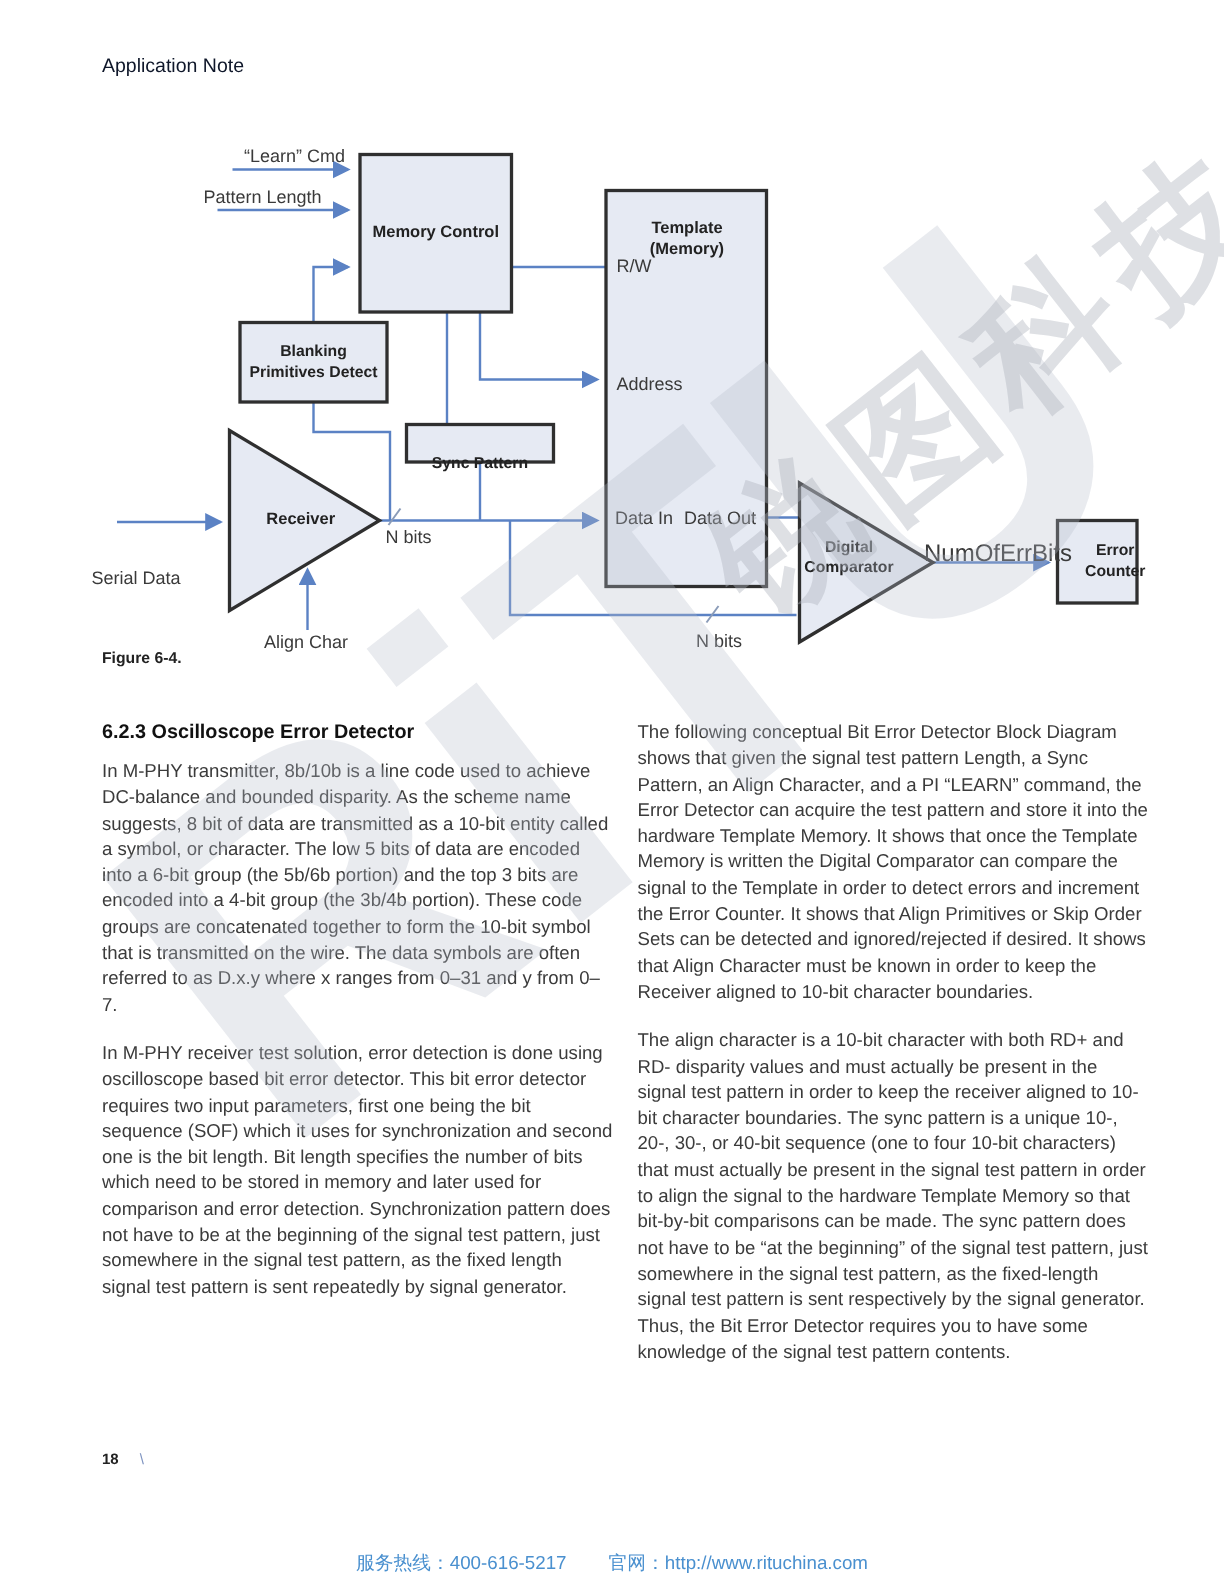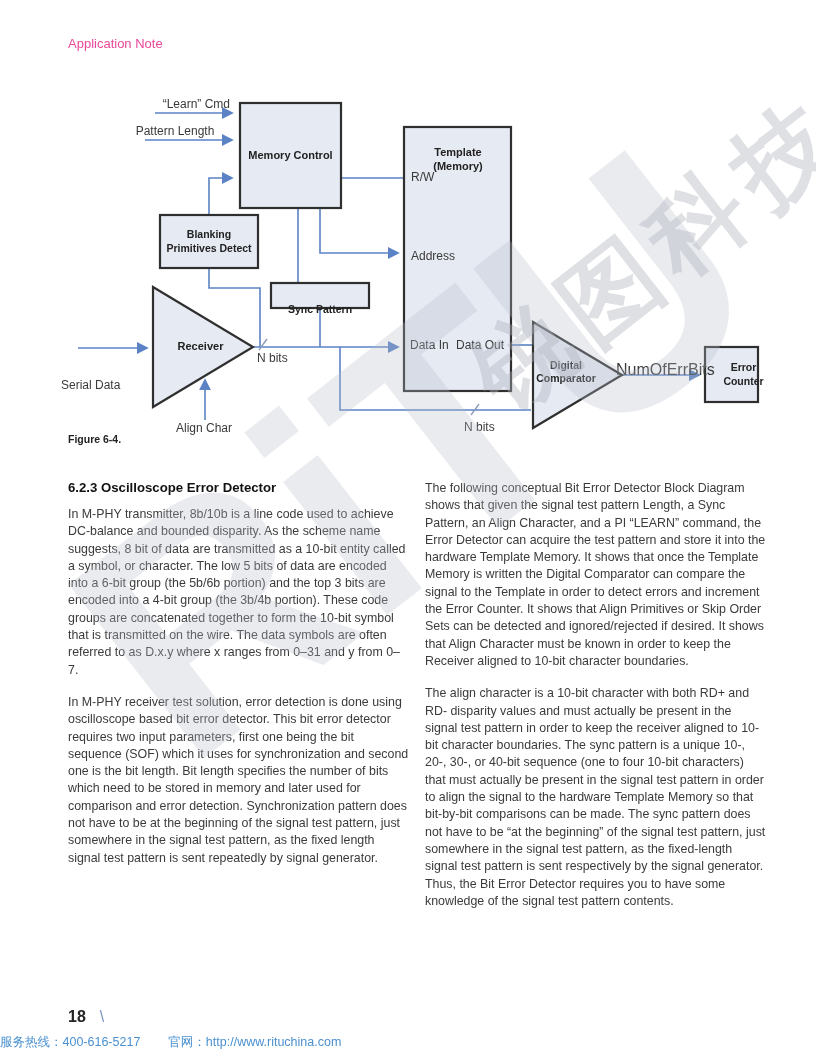--- a/index.html
+++ b/index.html
@@ -1,42 +1,42 @@
 <!DOCTYPE html>
 <html><head>
 <meta charset="utf-8">
 <style>
   html,body{margin:0;padding:0;background:#888;}
   .page{
     position:relative;width:816px;height:1056px;background:#ffffff;
     font-family:"Liberation Sans","DejaVu Sans",sans-serif;
     overflow:hidden;margin:0 auto;
   }
-  .hdr{position:absolute;left:68px;top:36px;font-size:13px;color:#ec4899;}
+  .hdr{position:absolute;left:68px;top:36px;font-size:13px;color:#0f172a;}
   
   .wm{position:absolute;pointer-events:none;z-index:6;font-weight:bold;white-space:nowrap;}
   .wm-latin{left:40px;top:270px;font-size:320px;color:rgba(183,190,202,0.30);transform:rotate(-38deg);transform-origin:50% 50%;}
   .wm-cn{left:440px;top:190px;font-size:96px;letter-spacing:14px;color:rgba(172,178,188,0.40);transform:rotate(-38deg);transform-origin:50% 50%;}
   
   .diagram{position:absolute;left:0;top:90px;width:816px;height:380px;z-index:2;}
   .diagram svg{position:absolute;left:0;top:0;}
   .dlabel{position:absolute;font-size:12px;color:#3a3a3a;white-space:nowrap;}
   .boxlabel{position:absolute;display:flex;align-items:center;justify-content:center;
     text-align:center;font-weight:bold;color:#222;line-height:1.25;}
   .fig-caption{position:absolute;left:68px;top:433px;font-size:10.5px;font-weight:bold;color:#222;z-index:2;}
   
   .col{position:absolute;top:480px;width:342px;z-index:2;color:#3b3b3b;}
   .col-left{left:68px;}
   .col-right{left:425px;}
   .col h3{margin:0 0 11px 0;font-size:13.2px;color:#111;}
   .col p{margin:0 0 15px 0;font-size:12.4px;line-height:17.3px;text-align:left;}
   
-  .pageno{position:absolute;left:68px;top:1008px;font-size:16px;font-weight:bold;color:#222;z-index:2;}
+  .pageno{position:absolute;left:68px;top:968px;font-size:10px;font-weight:bold;color:#222;z-index:2;}
   .pageno .slash{font-weight:normal;color:#7d93c0;margin-left:14px;}
-  .footer{position:absolute;left:0;top:1034px;width:816px;text-align:left;
+  .footer{position:absolute;left:0;top:1034px;width:816px;text-align:center;
     font-size:12.5px;color:#4a90cf;z-index:2;}
   .footer .gap{display:inline-block;width:28px;}
   .footer a{color:#4a90cf;text-decoration:none;}
 </style>
 </head>
 <body>
 
 <div class="page">
 
   <div class="hdr">Application Note</div>

